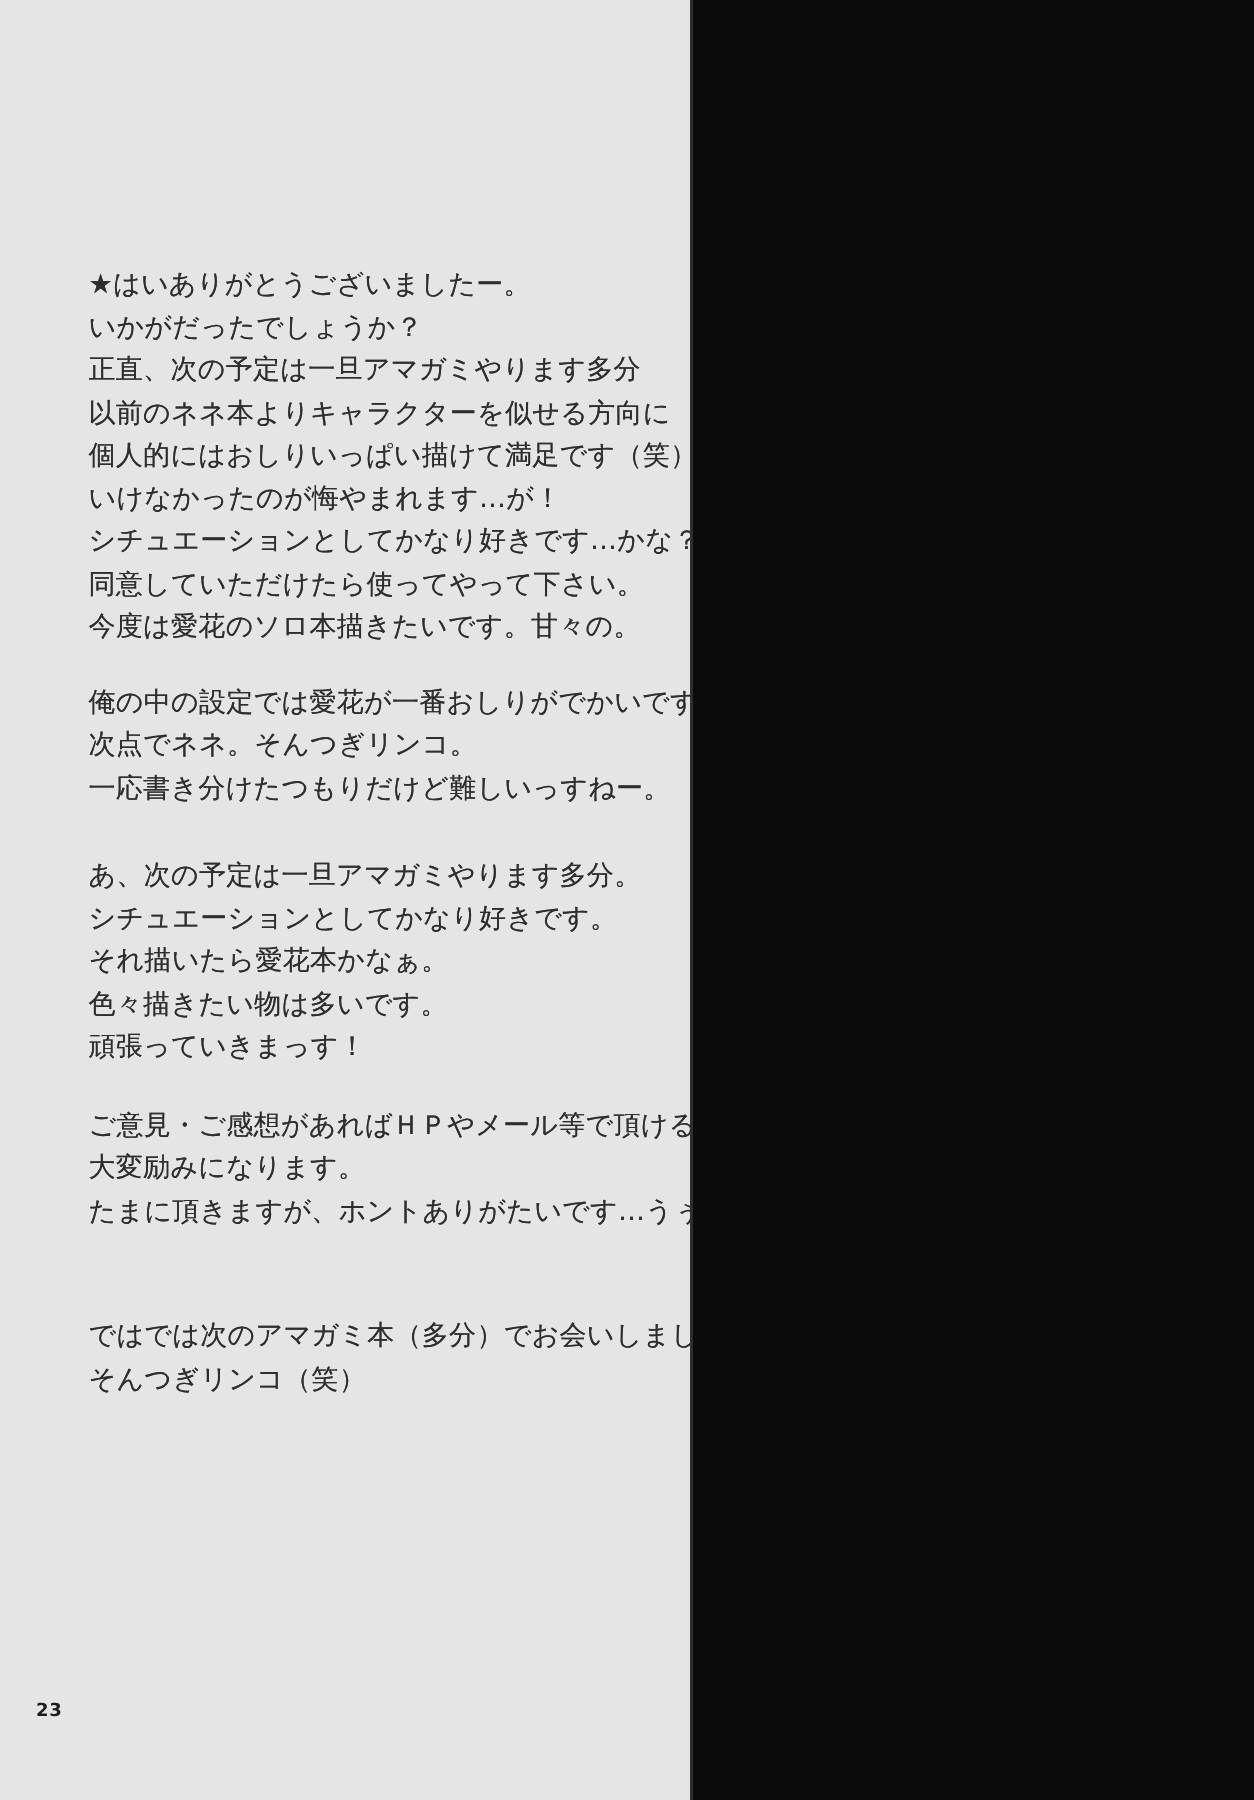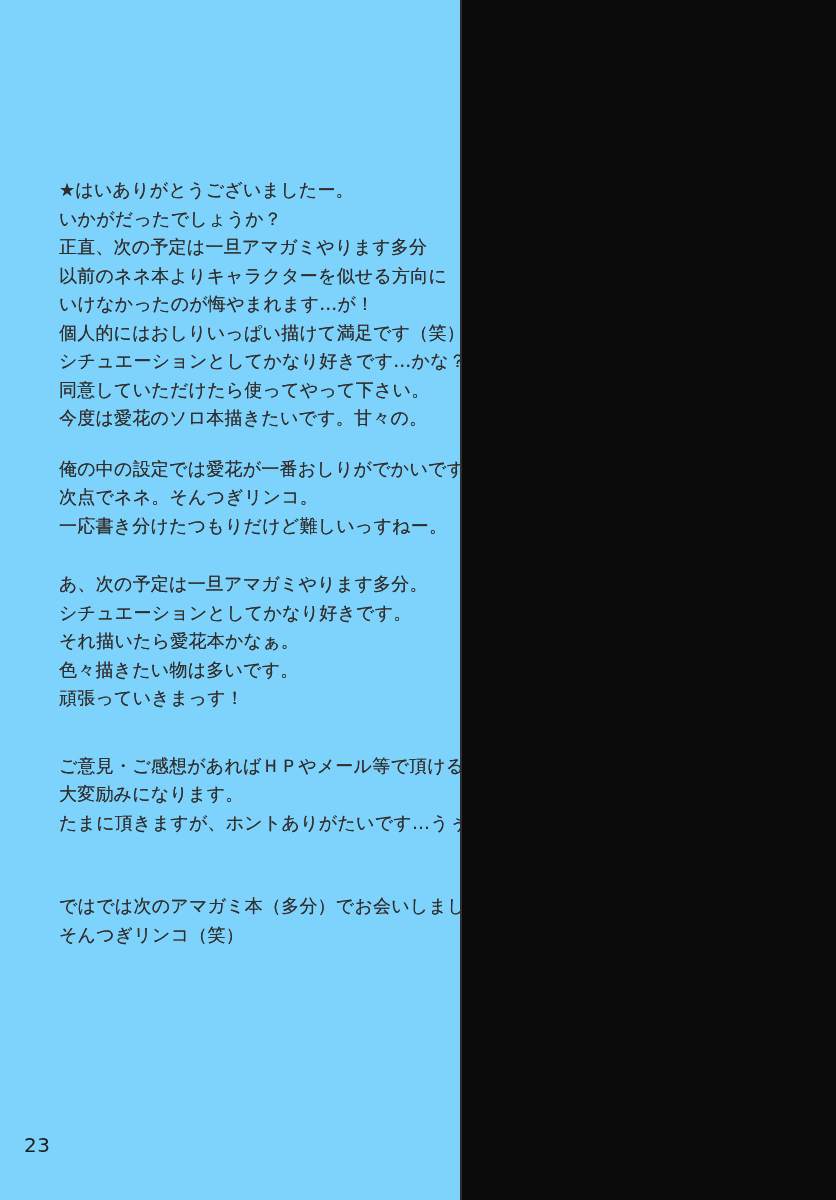--- a/index.html
+++ b/index.html
@@ -10,21 +10,21 @@
     width: 836px;
     height: 1200px;
     position: relative;
     background: #fdfdfd;
     font-family: "DejaVu Sans", sans-serif;
     overflow: hidden;
   }
   .scan-page {
     position: absolute;
     inset: 0;
-    background: #7dd3fc;
+    background: #e5e5e5;
   }
   .black-panel {
     position: absolute;
     top: 0;
     left: 460px;
     width: 376px;
     height: 1200px;
     background: #0b0b0b;
     border-left: 2px solid #2e2e2e;
     box-sizing: border-box;
@@ -35,50 +35,50 @@
     left: 59px;
     width: 400px;
     color: #2e2e2e;
     font-size: 18px;
     line-height: 28.5px;
     letter-spacing: 0.2px;
   }
   .paragraph { margin: 0; }
   .paragraph.p0 { margin-bottom: 22px; }
   .paragraph.p1 { margin-bottom: 30px; }
-  .paragraph.p2 { margin-bottom: 39px; }
+  .paragraph.p2 { margin-bottom: 24px; }
   .paragraph.p3 { margin-bottom: 55px; }
   .line {
     white-space: nowrap;
     
     text-shadow: 0 0 0.4px #555;
   }
   .page-number {
     position: absolute;
     left: 24px;
     top: 1133px;
-    font-size: 20px;
-    font-weight: normal;
+    font-size: 12px;
+    font-weight: bold;
     color: #1d1d1d;
     letter-spacing: 0.5px;
   }
 </style>
 </head>
 <body>
 
 <div class="scan-page">
 
   <div class="afterword-text">
     <div class="paragraph p0">
         <div class="line">★はいありがとうございましたー。</div>
         <div class="line">いかがだったでしょうか？</div>
         <div class="line">正直、次の予定は一旦アマガミやります多分</div>
         <div class="line">以前のネネ本よりキャラクターを似せる方向に</div>
+        <div class="line">個人的にはおしりいっぱい描けて満足です（笑）</div>
         <div class="line">いけなかったのが悔やまれます…が！</div>
-        <div class="line">個人的にはおしりいっぱい描けて満足です（笑）</div>
         <div class="line">シチュエーションとしてかなり好きです…かな？</div>
         <div class="line">同意していただけたら使ってやって下さい。</div>
         <div class="line">今度は愛花のソロ本描きたいです。甘々の。</div>
       </div>
     <div class="paragraph p1">
         <div class="line">俺の中の設定では愛花が一番おしりがでかいです。</div>
         <div class="line">次点でネネ。そんつぎリンコ。</div>
         <div class="line">一応書き分けたつもりだけど難しいっすねー。</div>
       </div>
     <div class="paragraph p2">

